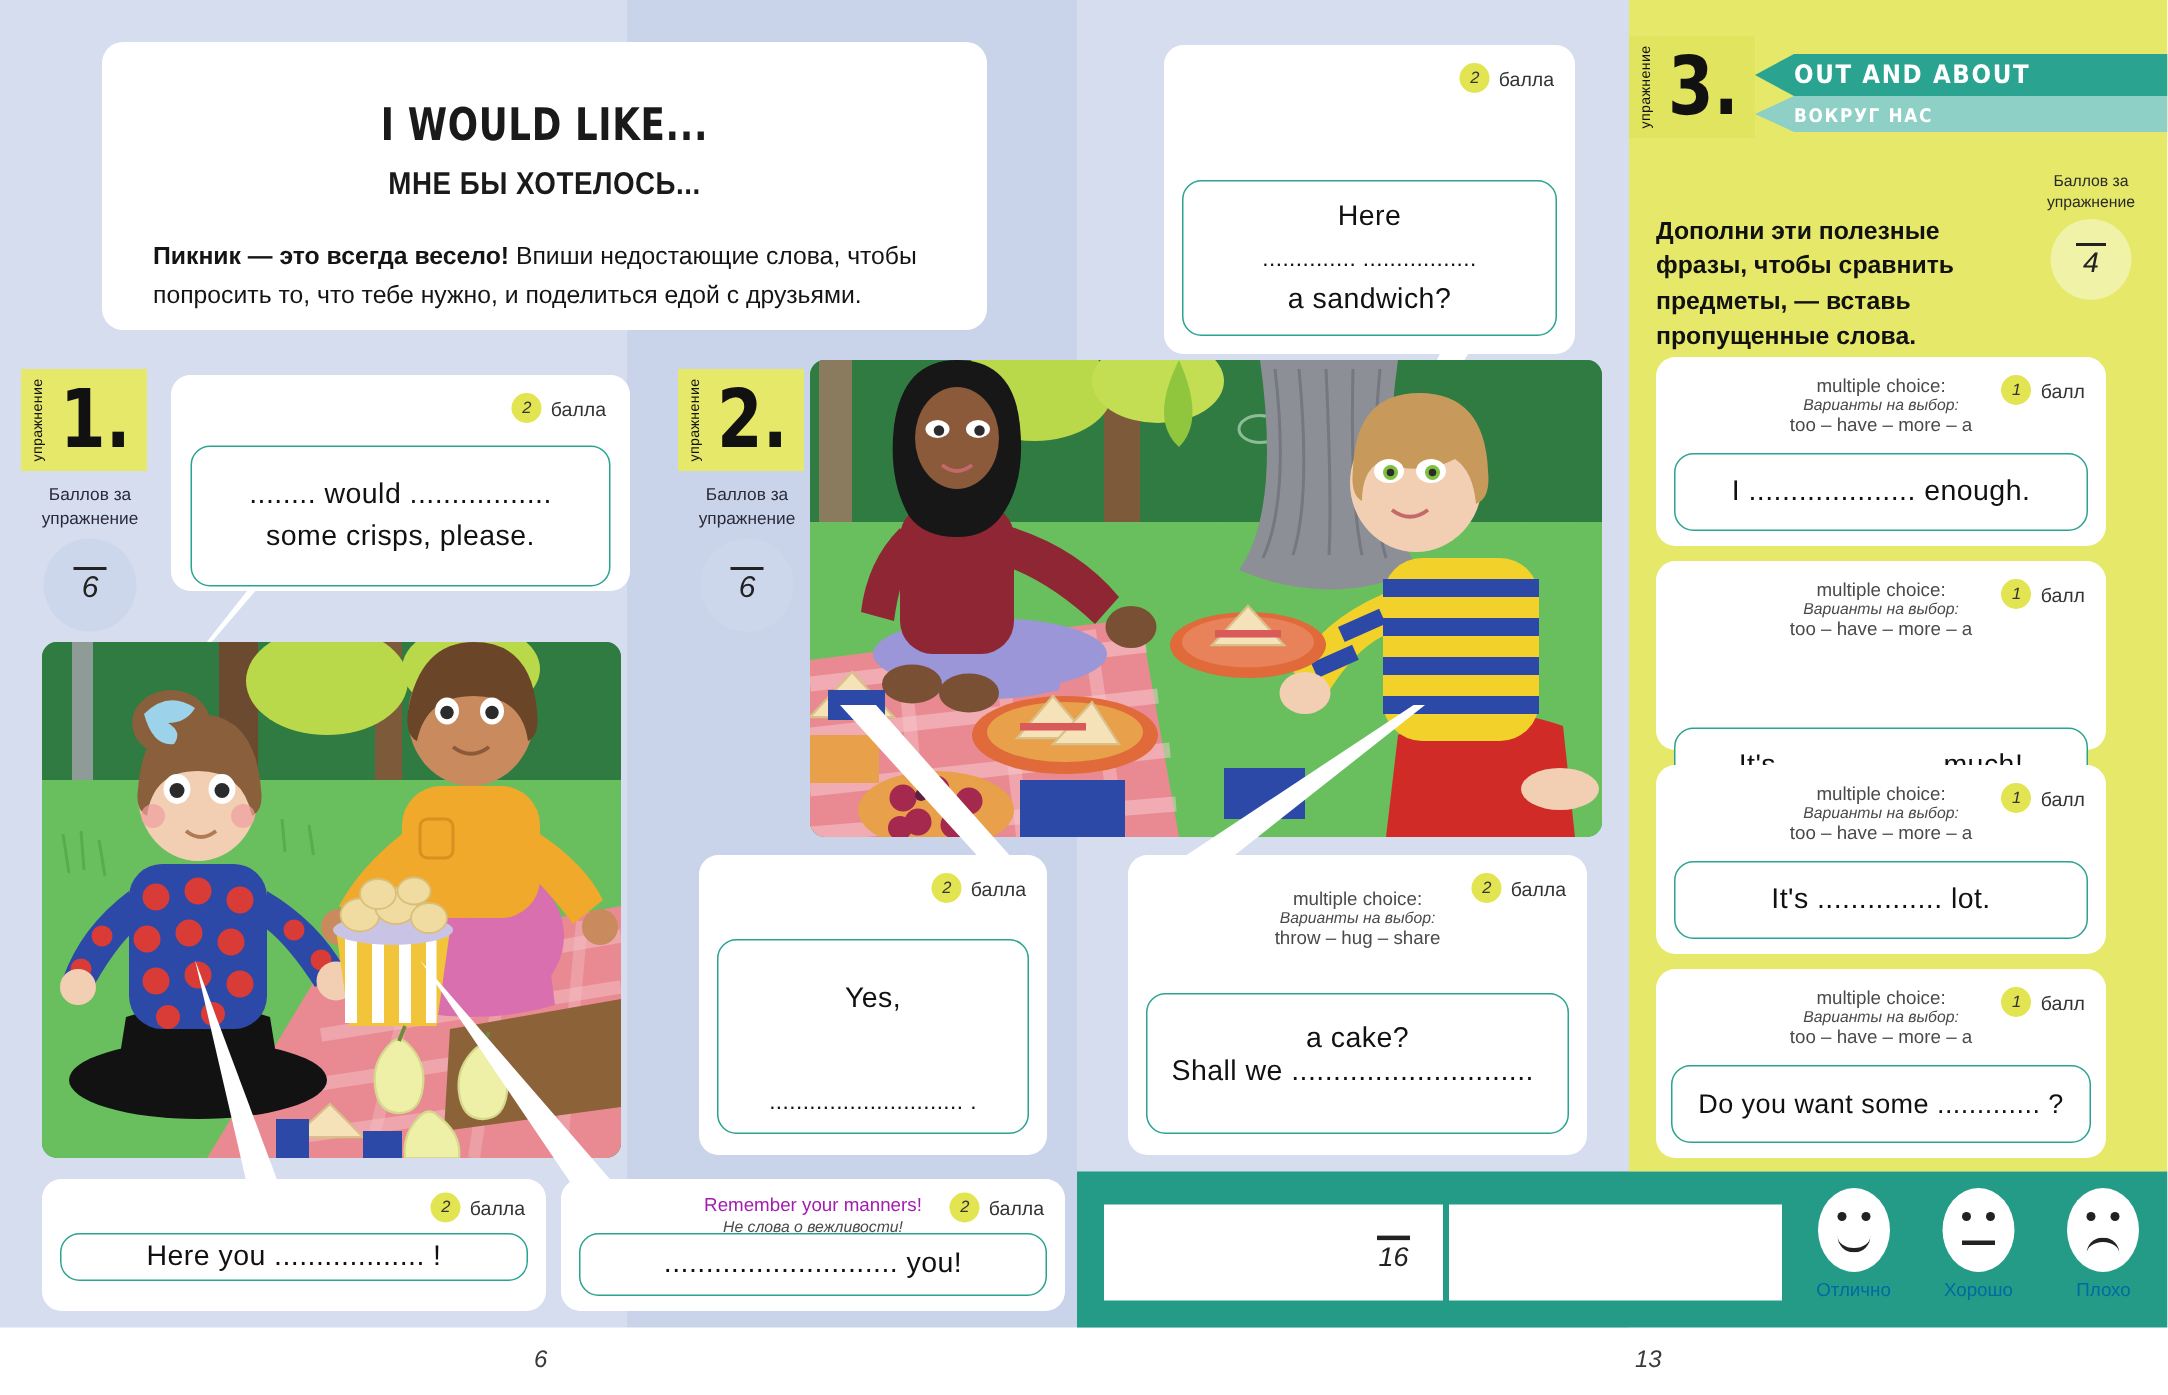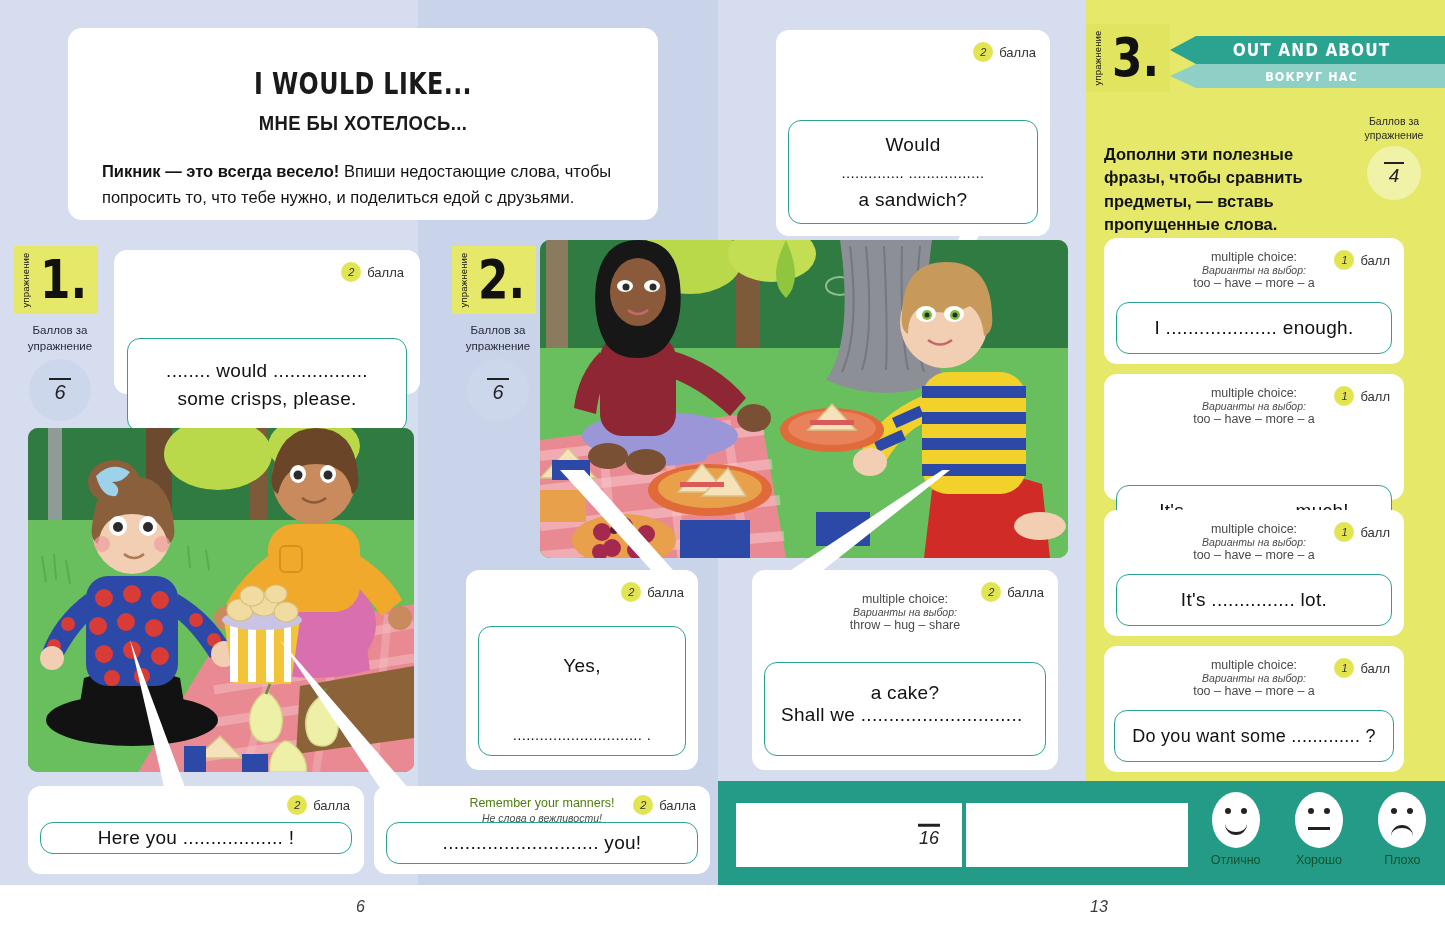--- a/index.html
+++ b/index.html
@@ -97,21 +97,21 @@
     font-size:19px; color:#111; letter-spacing:0.3px; white-space:nowrap;
   }
 
   
   .illus { position:absolute; border-radius:10px; overflow:hidden; }
 
   
   .banner { position:absolute; left:1196px; top:36px; width:249px; }
   .band {
     position:relative; color:#fff; font-weight:bold;
-    display:flex; align-items:center; justify-content:center;
+    display:flex; align-items:center; justify-content:flex-start;
     padding-right:18px; letter-spacing:1.1px;
     font-family:"DejaVu Sans Condensed","Liberation Sans",sans-serif;
   }
   .band-top { height:28px; background:#2aa391; font-size:17px; }
   .band-bot { height:24px; background:#8ecfc6; font-size:12.5px; }
   .band-notch-top, .band-notch-bot {
     position:absolute; left:-26px; top:0; width:0; height:0;
   }
   .band-notch-top { border-top:14px solid transparent; border-bottom:14px solid transparent; border-right:26px solid #2aa391; }
   .band-notch-bot { border-top:12px solid transparent; border-bottom:12px solid transparent; border-right:26px solid #8ecfc6; }
@@ -138,21 +138,21 @@
   .tb-box2 { position:absolute; left:966px; top:803px; width:222px; height:64px; background:#fff; }
   .faces { position:absolute; left:1205px; top:792px; width:228px; display:flex; gap:22px; }
   .face-wrap { width:62px; text-align:center; }
   .face { width:48px; height:56px; border-radius:50%; background:#fff; margin:0 auto; position:relative; }
   .face .eye { position:absolute; width:6px; height:6px; border-radius:50%; background:#222; top:16px; }
   .face .eye.l { left:13px; } .face .eye.r { right:13px; }
   .face .mouth { position:absolute; left:50%; transform:translateX(-50%); }
   .m-smile { bottom:13px; width:22px; height:11px; border-bottom:3px solid #222; border-radius:0 0 22px 22px; }
   .m-flat  { bottom:18px; width:22px; height:3px; background:#222; }
   .m-sad   { bottom:12px; width:22px; height:11px; border-top:3px solid #222; border-radius:22px 22px 0 0; }
-  .face-lbl { font-size:12.5px; color:#14532d; margin-top:5px; }
+  .face-lbl { font-size:12.5px; color:#0369a1; margin-top:5px; }
 
   .pagenum { position:absolute; font-size:16px; color:#3a3a3a; font-style:italic; }
 
   
   .tail { position:absolute; background:#fff; }
 </style>
 </head>
 <body>
 
 <div class="spread">
@@ -199,21 +199,21 @@
       <div class="bar"></div>
       <div class="den">6</div>
     </div>
   </div>
 
   <div class="sc" style="left:114px; top:250px; width:306px; height:144px;">
     <div class="pts" style="right:16px; top:12px;">
       <div class="dot">2</div>
       <div class="lbl">балла</div>
     </div>
-    <div class="tealbox" style="left:13px; top:47px; right:13px; height:94px; padding:0 16px;margin-top:41px;">
+    <div class="tealbox" style="left:13px; top:47px; right:13px; height:94px; padding:0 16px;">
       <div class="ln" style="text-align:center; margin-bottom:6px;">........  would  .................</div>
       <div class="ln" style="text-align:center;">some crisps, please.</div>
     </div>
   </div>
   <div class="tail" style="left:100px; top:392px; width:72px; height:84px; clip-path:polygon(92% 0, 100% 0, 0 100%);"></div>
 
   <div class="illus" style="left:28px; top:428px; width:386px; height:344px;">
     <svg width="386" height="344" viewBox="0 0 386 344">
       <rect width="386" height="344" fill="#3f9b52"></rect>
       <rect y="0" width="386" height="118" fill="#2f7b42"></rect>
@@ -343,39 +343,39 @@
       <div class="dot">2</div>
       <div class="lbl">балла</div>
     </div>
     <div class="tealbox" style="left:12px; top:36px; right:12px; height:32px; padding:0 14px;">
       <div class="ln" style="text-align:center;">Here you .................. !</div>
     </div>
   </div>
 
   <div class="sc" style="left:374px; top:786px; width:336px; height:88px;">
     <div style="position:absolute; left:0; right:0; top:10px; text-align:center;">
-      <div style="font-size:12.5px; color:#4d7c0f;">Remember your manners!</div>
+      <div style="font-size:12.5px; color:#a21caf;">Remember your manners!</div>
       <div style="font-size:10.5px; font-style:italic; color:#4a4a4a; margin-top:2px;">Не слова о вежливости!</div>
     </div>
     <div class="pts" style="right:14px; top:9px;">
       <div class="dot">2</div>
       <div class="lbl">балла</div>
     </div>
     <div class="tealbox" style="left:12px; top:36px; right:12px; height:42px; padding:0 14px;">
       <div class="ln" style="text-align:center;">............................ you!</div>
     </div>
   </div>
 
   <div class="sc" style="left:776px; top:30px; width:274px; height:206px;">
     <div class="pts" style="right:14px; top:12px;">
       <div class="dot">2</div>
       <div class="lbl">балла</div>
     </div>
     <div class="tealbox" style="left:12px; top:90px; right:12px; height:104px; padding:0 14px;">
-      <div class="ln" style="text-align:center; margin-bottom:8px;">Would</div>
+      <div class="ln" style="text-align:center; margin-bottom:8px;">Here</div>
       <div class="ln" style="text-align:center; margin-bottom:8px; font-size:15px;">..............   .................</div>
       <div class="ln" style="text-align:center;">a sandwich?</div>
     </div>
   </div>
   <div class="tail" style="left:900px; top:234px; width:80px; height:130px; clip-path:polygon(100% 0, 76% 0, 0 100%);"></div>
 
   <div class="illus" style="left:540px; top:240px; width:528px; height:318px;">
     <svg width="528" height="318" viewBox="0 0 528 318">
       <rect width="528" height="318" fill="#4aa352"></rect>
       <rect width="528" height="120" fill="#2f7b42"></rect>

